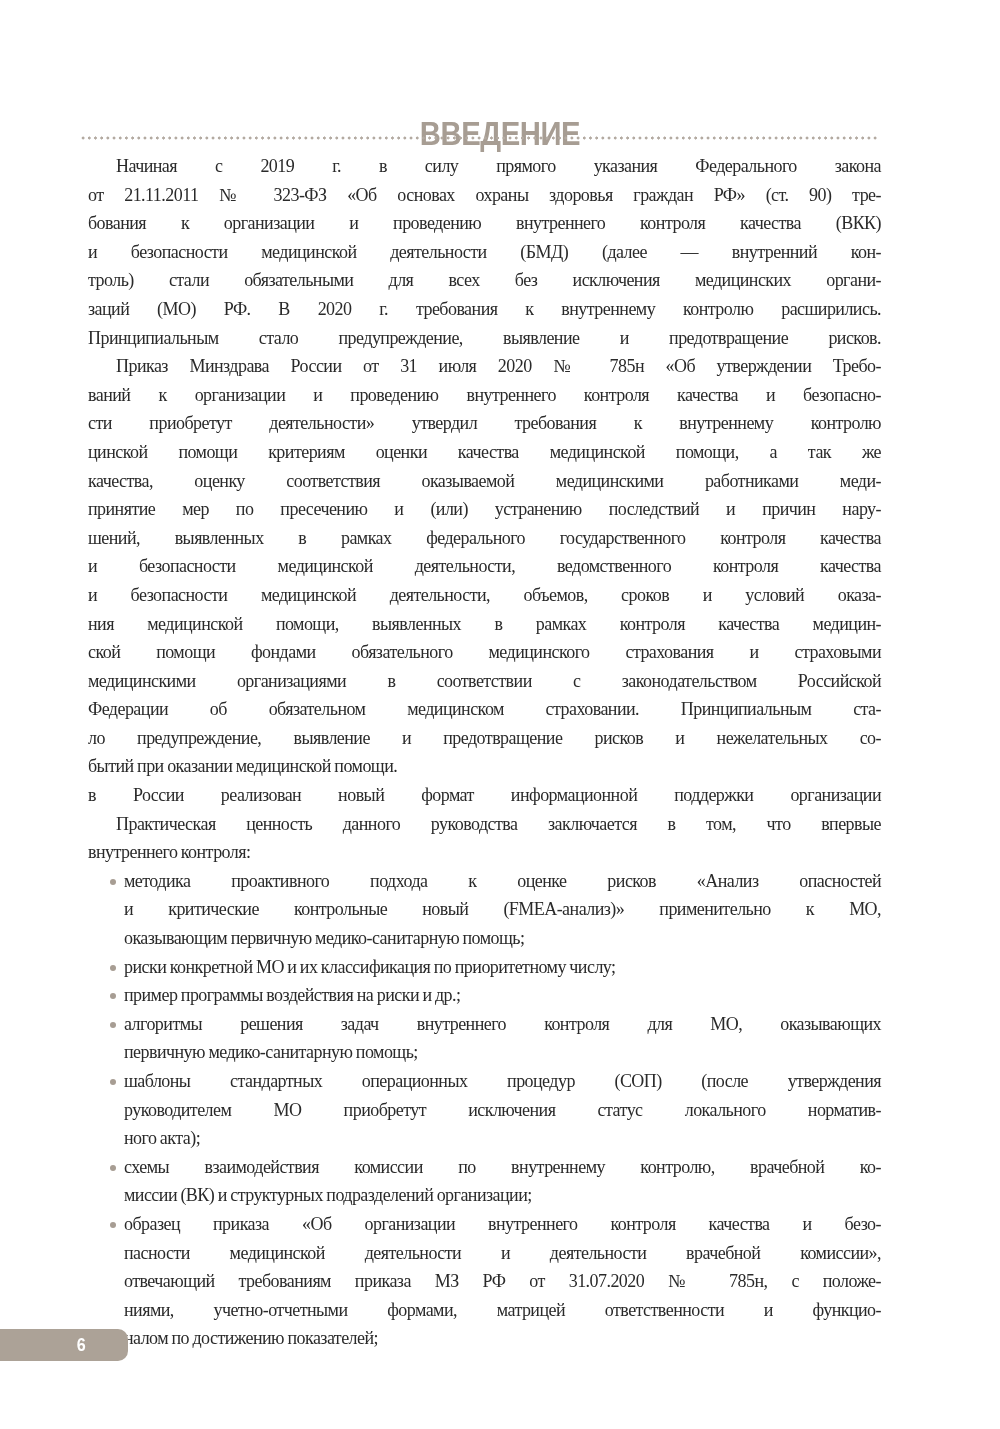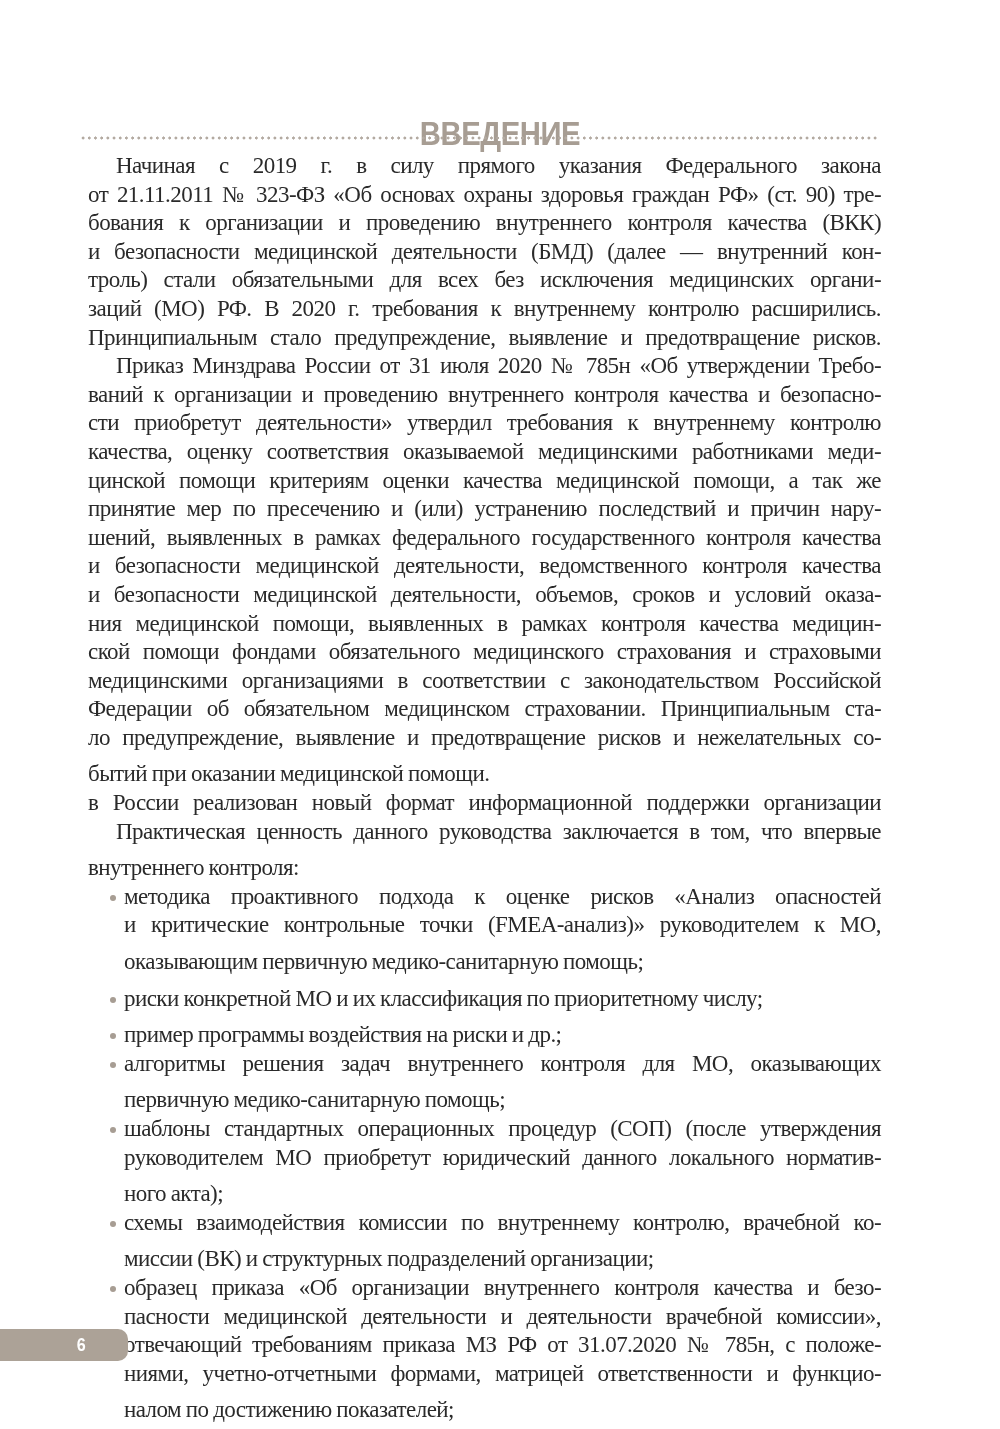--- a/index.html
+++ b/index.html
@@ -38,37 +38,36 @@
       height: 4px;
       background-image: radial-gradient(circle, #b3aaa1 1.4px, transparent 1.7px);
       background-size: 6.2px 4px;
       background-repeat: repeat-x;
     }
     .body-text {
       position: absolute;
       top: 152px;
       left: 88px;
       width: 793px;
-      font-size: 23px;
+      font-size: 18px;
       line-height: 28.6px;
       text-align: justify;
     }
     .line {
       display: block;
       white-space: nowrap;
       text-align: justify;
       text-align-last: justify;
       letter-spacing: -0.55px;
       word-spacing: -0.5px;
       height: 28.6px;
       overflow: visible;
     }
     .line.last {
       text-align-last: left;
-      margin-top: 8px;
     }
     .indent {
       padding-left: 28px;
     }
     .bullet-line {
       padding-left: 36px;
       position: relative;
     }
     .bullet-dot {
       position: absolute;
@@ -115,22 +114,22 @@
     <span class="line">и безопасности медицинской деятельности (БМД) (далее — внутренний кон-</span>
     <span class="line">троль) стали обязательными для всех без исключения медицинских органи-</span>
     <span class="line">заций (МО) РФ. В 2020 г. требования к внутреннему контролю расширились.</span>
     <span class="line">Принципиальным стало предупреждение, выявление и предотвращение рисков.</span>
   </div>
 
   <div class="paragraph">
     <span class="line indent">Приказ Минздрава России от 31 июля 2020 № 785н «Об утверждении Требо-</span>
     <span class="line">ваний к организации и проведению внутреннего контроля качества и безопасно-</span>
     <span class="line">сти приобретут деятельности» утвердил требования к внутреннему контролю</span>
+    <span class="line">цинской помощи критериям оценки качества медицинской помощи, а так же</span>
     <span class="line">качества, оценку соответствия оказываемой медицинскими работниками меди-</span>
-    <span class="line">цинской помощи критериям оценки качества медицинской помощи, а так же</span>
     <span class="line">принятие мер по пресечению и (или) устранению последствий и причин нару-</span>
     <span class="line">шений, выявленных в рамках федерального государственного контроля качества</span>
     <span class="line">и безопасности медицинской деятельности, ведомственного контроля качества</span>
     <span class="line">и безопасности медицинской деятельности, объемов, сроков и условий оказа-</span>
     <span class="line">ния медицинской помощи, выявленных в рамках контроля качества медицин-</span>
     <span class="line">ской помощи фондами обязательного медицинского страхования и страховыми</span>
     <span class="line">медицинскими организациями в соответствии с законодательством Российской</span>
     <span class="line">Федерации об обязательном медицинском страховании. Принципиальным ста-</span>
     <span class="line">ло предупреждение, выявление и предотвращение рисков и нежелательных со-</span>
     <span class="line last">бытий при оказании медицинской помощи.</span>
@@ -138,36 +137,36 @@
 
   <div class="paragraph">
     <span class="line">в России реализован новый формат информационной поддержки организации</span>
     <span class="line indent">Практическая ценность данного руководства заключается в том, что впервые</span>
     <span class="line last">внутреннего контроля:</span>
   </div>
 
   <div class="bullet-list">
     <div class="bullet-item">
       <span class="line bullet-line"><i class="bullet-dot"></i><span>методика проактивного подхода к оценке рисков «Анализ опасностей</span></span>
-      <span class="line bullet-line">и критические контрольные точки (FMEA-анализ)» руководителем к МО,</span>
+      <span class="line bullet-line">и критические контрольные новый (FMEA-анализ)» применительно к МО,</span>
       <span class="line bullet-line last">оказывающим первичную медико-санитарную помощь;</span>
     </div>
     <div class="bullet-item">
       <span class="line bullet-line last"><i class="bullet-dot"></i><span>риски конкретной МО и их классификация по приоритетному числу;</span></span>
     </div>
     <div class="bullet-item">
       <span class="line bullet-line last"><i class="bullet-dot"></i><span>пример программы воздействия на риски и др.;</span></span>
     </div>
     <div class="bullet-item">
       <span class="line bullet-line"><i class="bullet-dot"></i><span>алгоритмы решения задач внутреннего контроля для МО, оказывающих</span></span>
       <span class="line bullet-line last">первичную медико-санитарную помощь;</span>
     </div>
     <div class="bullet-item">
       <span class="line bullet-line"><i class="bullet-dot"></i><span>шаблоны стандартных операционных процедур (СОП) (после утверждения</span></span>
-      <span class="line bullet-line">руководителем МО приобретут юридический данного локального норматив-</span>
+      <span class="line bullet-line">руководителем МО приобретут исключения статус локального норматив-</span>
       <span class="line bullet-line last">ного акта);</span>
     </div>
     <div class="bullet-item">
       <span class="line bullet-line"><i class="bullet-dot"></i><span>схемы взаимодействия комиссии по внутреннему контролю, врачебной ко-</span></span>
       <span class="line bullet-line last">миссии (ВК) и структурных подразделений организации;</span>
     </div>
     <div class="bullet-item">
       <span class="line bullet-line"><i class="bullet-dot"></i><span>образец приказа «Об организации внутреннего контроля качества и безо-</span></span>
       <span class="line bullet-line">пасности медицинской деятельности и деятельности врачебной комиссии»,</span>
       <span class="line bullet-line">отвечающий требованиям приказа МЗ РФ от 31.07.2020 № 785н, с положе-</span>

